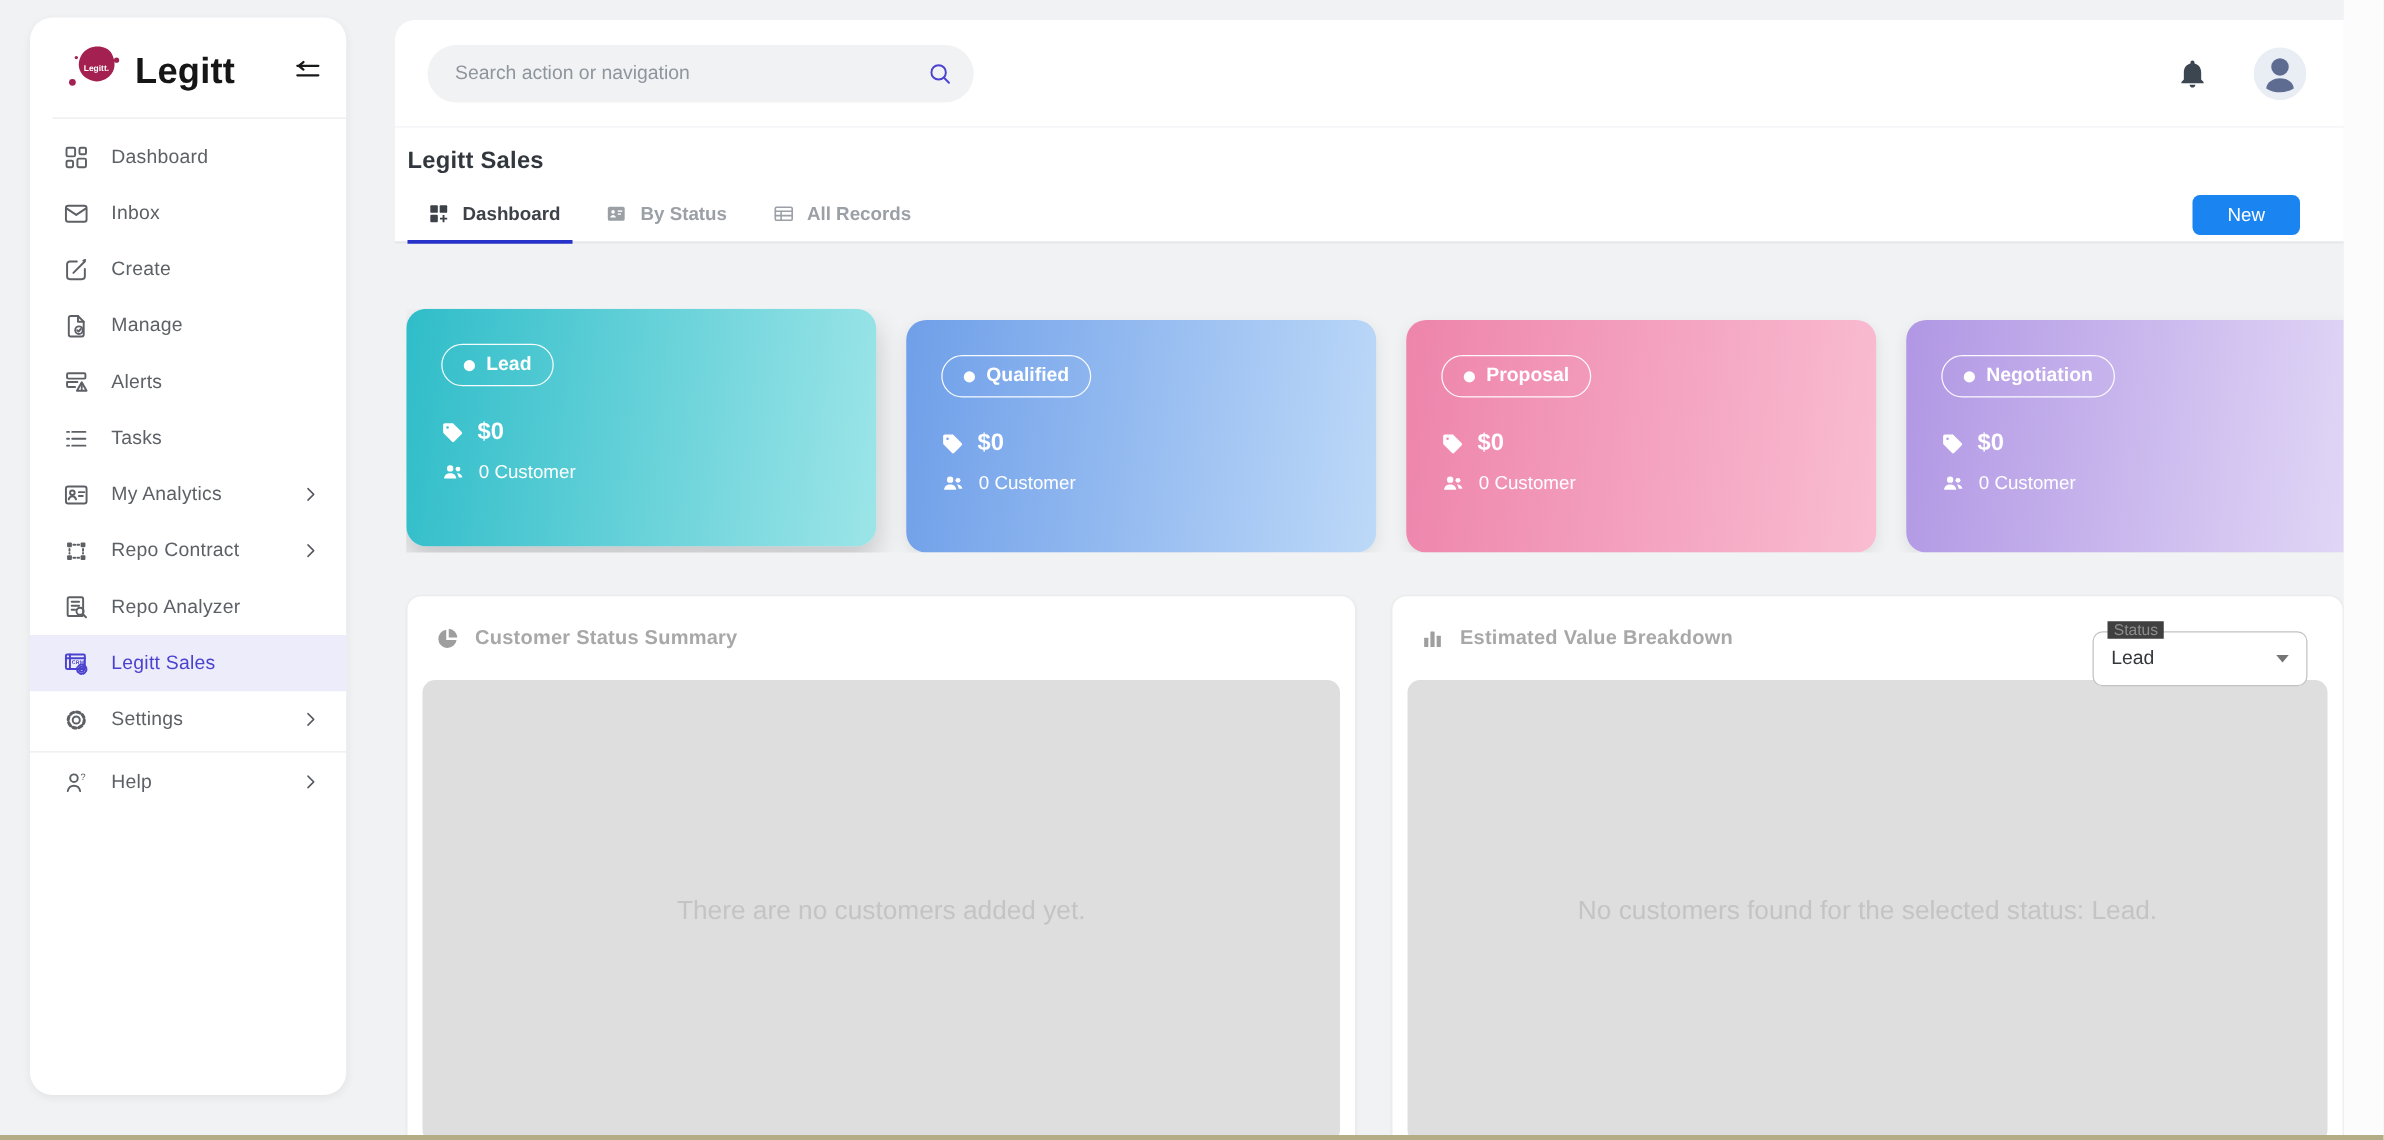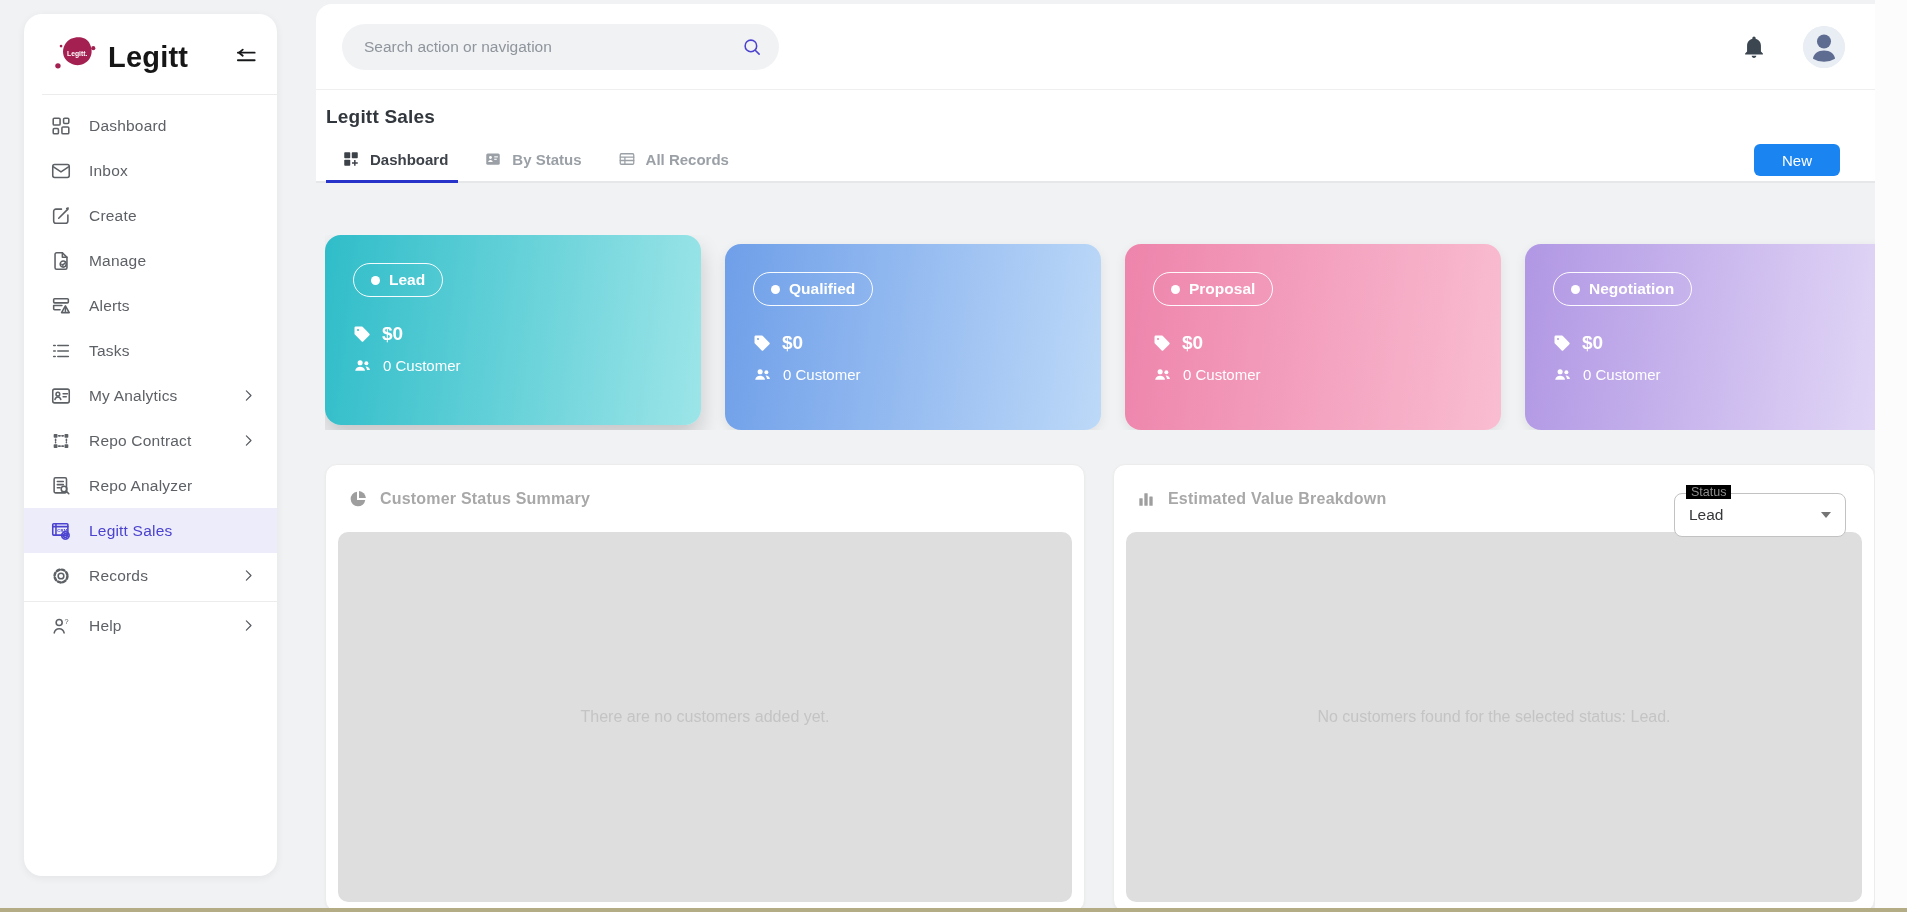--- a/index.html
+++ b/index.html
@@ -19,21 +19,21 @@
   .nav-item { display:flex; align-items:center; gap:17px; height:45px; padding:0 20px 0 26px;
     color:#5d6166; font-size:15.5px; letter-spacing:.2px; cursor:pointer; }
   .nav-item .nico { width:22px; height:22px; flex:none; display:flex; }
   .nav-item .nico svg { width:22px; height:22px; }
   .nav-item.active { background:#edecfb; color:#4b43cf; }
   .nav-item .chev { margin-left:auto; width:17px; height:17px; color:#55595f; display:flex; }
   .nav-item .chev svg { width:17px; height:17px; }
   .nav-item.help { border-top:1px solid #ececec; margin-top:3px; height:48px; }
 
   
-  .main { position:absolute; left:316px; top:4px; width:1559px; height:716px; }
+  .main { position:absolute; left:316px; top:16px; width:1559px; height:716px; }
   .topbar { position:absolute; left:0; top:0; right:0; height:86px; background:#fff;
     border-radius:16px 0 0 0; border-bottom:1px solid #edeff1; display:flex; align-items:center;
     padding:0 30px 0 26px; }
   .search { width:437px; height:46px; background:#f1f2f4; border-radius:23px; display:flex;
     align-items:center; padding:0 16px 0 22px; }
   .search input { flex:1; border:none; outline:none; background:transparent; font-family:inherit;
     font-size:15.5px; color:#3c4043; }
   .search input::placeholder { color:#8f959c; }
   .search .search-ic { width:22px; height:22px; color:#4b43cf; cursor:pointer; }
   .top-actions { margin-left:auto; display:flex; align-items:center; gap:36px; }
@@ -70,26 +70,26 @@
   .panels { position:absolute; top:460px; left:9px; display:flex; gap:28px; }
   .panel { background:#fff; border:1px solid #ececec; border-radius:12px; height:448px;
     box-shadow:0 1px 3px rgba(0,0,0,.04); position:relative; }
   .panel.p-left { width:760px; }
   .panel.p-right { width:762px; }
   .p-head { display:flex; align-items:center; gap:12px; height:67px; padding:0 22px; }
   .p-head svg { width:20px; height:20px; flex:none; }
   .p-title { font-size:16px; font-weight:700; color:#a8a8a8; letter-spacing:.2px; }
   .placeholder { margin:0 12px; height:370px; background:#dedede; border-radius:10px;
     display:flex; align-items:center; justify-content:center; }
-  .placeholder span { font-size:16px; color:#c4c4c4; font-weight:500; }
+  .placeholder span { font-size:21px; color:#c4c4c4; font-weight:500; }
 
   .status-select { position:absolute; right:28px; top:28px; width:172px; height:44px;
     border:1px solid #c2c2c2; border-radius:8px; display:flex; align-items:center;
     padding:0 14px; cursor:pointer; background:#fff; }
-  .sel-label { position:absolute; top:-9px; left:11px; background:#000000; padding:0 5px;
+  .sel-label { position:absolute; top:-9px; left:11px; background:#404040; padding:0 5px;
     font-size:12.5px; color:#8d8d8d; }
   .sel-value { font-size:15.5px; color:#35373a; }
   .caret { margin-left:auto; width:0; height:0; border-left:5.5px solid transparent;
     border-right:5.5px solid transparent; border-top:6.5px solid #757575; }
 
   
   .right-gutter { position:absolute; left:1875px; top:0; width:32px; height:912px; background:#fcfcfd; }
   .bottom-strip { position:absolute; left:0; bottom:0; width:1907px; height:4px; background:#b4ac84; z-index:9; }
 
   svg.sic { fill:none; stroke:currentColor; stroke-width:1.7; stroke-linecap:round; stroke-linejoin:round; }
@@ -240,21 +240,21 @@
         </span>
         <span>Legitt Sales</span>
       </div>
       <div class="nav-item">
         <span class="nico">
           <svg class="sic" viewBox="0 0 24 24">
               <circle cx="12" cy="12" r="3.1"></circle>
               <circle cx="12" cy="12" r="7" stroke-width="2.7" stroke-dasharray="3 2.5"></circle>
             </svg>
         </span>
-        <span>Records</span>
+        <span>Settings</span>
         <span class="chev">
           <svg class="sic" viewBox="0 0 24 24" stroke-width="2.3">
               <path d="M9 5.5 15.5 12 9 18.5"></path>
             </svg>
         </span>
       </div>
       <div class="nav-item help">
         <span class="nico">
           <svg class="sic" viewBox="0 0 24 24">
               <circle cx="10" cy="8.2" r="3.3"></circle>

